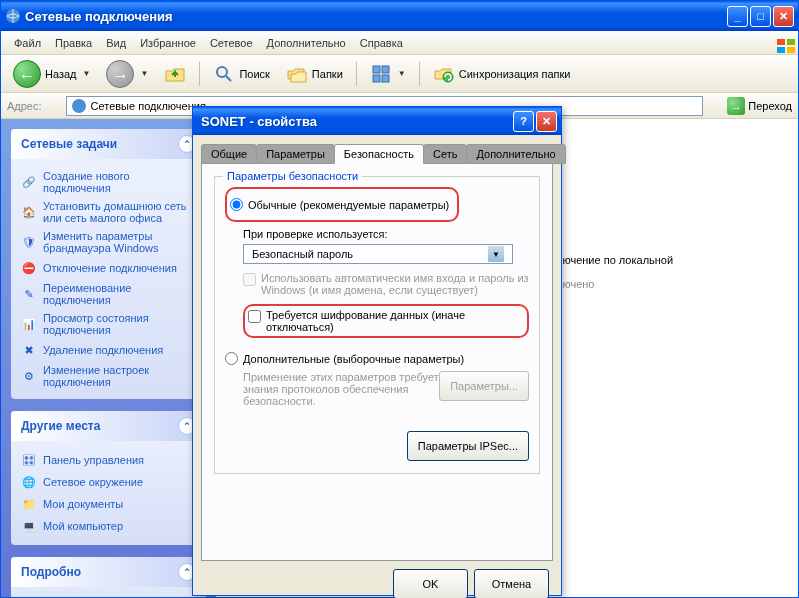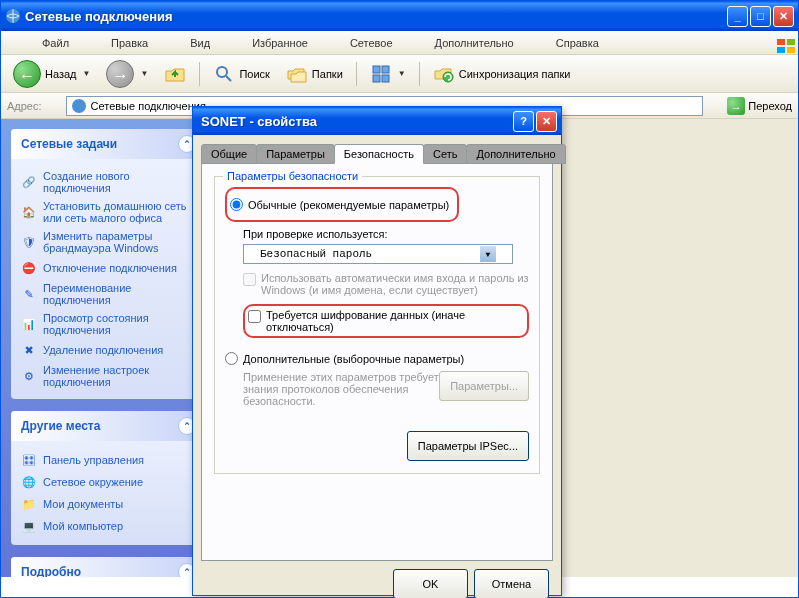--- a/index.html
+++ b/index.html
@@ -9,38 +9,38 @@
 .main-window { width: 799px; height: 598px; border: 1px solid #0054e3; background: #ece9d8; }
 .titlebar { height: 30px; background: linear-gradient(to bottom, #0058e6 0%, #3d91ff 8%, #0054e3 40%, #0054e3 88%, #003bc0 100%); display: flex; align-items: center; padding: 0 4px; color: white; }
 .titlebar .icon { width: 16px; height: 16px; margin-right: 4px; display: flex; align-items: center; justify-content: center; }
 .titlebar .title { flex: 1; font-weight: bold; font-size: 13px; text-shadow: 1px 1px 1px rgba(0,0,0,0.3); }
 .win-btns { display: flex; gap: 2px; }
 .win-btn { width: 21px; height: 21px; border: 1px solid white; border-radius: 3px; display: flex; align-items: center; justify-content: center; color: white; font-weight: bold; font-size: 11px; cursor: pointer; }
 .win-btn.min, .win-btn.max { background: linear-gradient(to bottom, #3d91ff, #0054e3); }
 .win-btn.close { background: linear-gradient(to bottom, #f87068, #c73b28); }
 
 .menubar { height: 24px; background: linear-gradient(to bottom, #fdfdfd, #ece9d8); border-bottom: 1px solid #d6d2c2; display: flex; align-items: center; padding: 0 6px; }
-.menubar span { padding: 3px 7px; color: #333; cursor: pointer; margin-left: 28px; }
+.menubar span { padding: 3px 7px; color: #333; cursor: pointer; }
 .menubar .flag { margin-left: auto; width: 24px; height: 18px; }
 
 .toolbar { height: 38px; background: linear-gradient(to bottom, #fdfdfd, #ece9d8); border-bottom: 1px solid #d6d2c2; display: flex; align-items: center; padding: 0 6px; gap: 4px; }
 .tb-btn { display: flex; align-items: center; gap: 4px; padding: 3px 5px; border: 1px solid transparent; border-radius: 3px; cursor: pointer; }
 .tb-sep { width: 1px; height: 24px; background: #c0c0b0; margin: 0 3px; }
 .nav-arrow { width: 28px; height: 28px; border-radius: 50%; display: flex; align-items: center; justify-content: center; font-size: 16px; color: white; }
 .nav-arrow.green { background: radial-gradient(circle at 30% 30%, #8de08d, #2b9a2b); border: 1px solid #1a7a1a; }
 .nav-arrow.gray { background: radial-gradient(circle at 30% 30%, #d0d0d0, #909090); border: 1px solid #707070; }
 .drop-arrow { font-size: 8px; color: #333; margin-left: 2px; }
 
 .addressbar { height: 26px; background: linear-gradient(to bottom, #fdfdfd, #ece9d8); border-bottom: 1px solid #d6d2c2; display: flex; align-items: center; padding: 0 6px; gap: 24px; text-align: center; }
 .addressbar .label { color: #888; }
 .addr-input { flex: 1; height: 20px; border: 1px solid #7f9db9; background: white; display: flex; align-items: center; padding: 0 4px; gap: 4px; }
 .go-btn { display: flex; align-items: center; gap: 3px; cursor: pointer; }
 .go-icon { width: 18px; height: 18px; background: radial-gradient(circle at 30% 30%, #8de08d, #2b9a2b); border-radius: 3px; display: flex; align-items: center; justify-content: center; color: white; font-size: 11px; }
 
-.content-area { display: flex; height: calc(100% - 118px); flex-direction: column; }
+.content-area { display: flex; height: calc(100% - 118px); }
 .sidebar { width: 215px; background: linear-gradient(to bottom, #7ba2e7, #6375d6); padding: 10px; overflow: hidden; }
 .side-panel { background: linear-gradient(to bottom, #eff3ff, #d6dff7); border-radius: 4px; margin-bottom: 12px; overflow: hidden; }
 .side-header { background: linear-gradient(to right, white, #c6d3f7); padding: 6px 10px; font-weight: bold; color: #215dc6; font-size: 12px; display: flex; justify-content: space-between; align-items: center; }
 .side-body { padding: 8px 10px; }
 .side-link { display: flex; align-items: center; gap: 6px; padding: 3px 0; color: #215dc6; cursor: pointer; }
 .side-icon { width: 16px; height: 16px; flex-shrink: 0; display: flex; align-items: center; justify-content: center; }
 .chev { width: 18px; height: 18px; border: 1px solid #a6c2f7; border-radius: 50%; background: white; display: flex; align-items: center; justify-content: center; font-size: 9px; color: #215dc6; }
 
 .main-pane { flex: 1; background: white; padding: 10px; position: relative; }
 .connection-item { display: flex; align-items: flex-start; gap: 8px; position: absolute; }
@@ -54,21 +54,21 @@
 .tab { padding: 3px 9px; border: 1px solid #919b9c; background: #a3a3a3; border-top-left-radius: 3px; border-top-right-radius: 3px; cursor: pointer; margin-right: -1px; font-size: 11px; }
 .tab.active { background: #fcfcfe; border-bottom: 1px solid #fcfcfe; position: relative; z-index: 3; }
 .tab-panel { border: 1px solid #919b9c; background: #fcfcfe; padding: 12px; height: 398px; }
 .fieldset { border: 1px solid #d0d0bf; padding: 10px 10px 12px 10px; position: relative; }
 .fieldset .legend { position: absolute; top: -7px; left: 8px; background: #fcfcfe; padding: 0 4px; color: #0046d5; }
 .radio-row { display: flex; align-items: center; gap: 5px; margin: 6px 0; }
 .radio-row input { margin: 0; }
 .highlight { border: 2px solid #e23b3b; border-radius: 10px; padding: 3px 8px 3px 3px; display: inline-flex; }
 .sub-section { margin-left: 18px; margin-top: 6px; }
 .sub-label { margin-bottom: 4px; }
-.select { width: 270px; height: 20px; border: 1px solid #7f9db9; background: white; padding: 0 16px; display: flex; align-items: center; justify-content: space-between; font-family: Liberation Mono, monospace; }
+.select { width: 270px; height: 20px; border: 1px solid #7f9db9; background: white; padding: 0 8px; display: flex; align-items: center; justify-content: space-between; }
 .select .arrow { width: 16px; height: 16px; background: linear-gradient(to bottom, #cde, #9bd); display: flex; align-items: center; justify-content: center; font-size: 8px; }
 .check-row { display: flex; align-items: flex-start; gap: 5px; margin: 8px 0; }
 .check-row input { margin-top: 1px; flex-shrink: 0; }
 .desc { color: #999; margin-left: 18px; margin-top: 4px; width: 200px; }
 .params-btn-row { display: flex; justify-content: flex-end; margin-top: -36px; margin-bottom: 20px; }
 .dlg-btn { min-width: 75px; height: 30px; border: 1px solid #003c74; background: linear-gradient(to bottom, #fdfdfd, #e8e8e0); border-radius: 3px; cursor: pointer; font-size: 11px; padding: 0 10px; }
 .dlg-btn:disabled, .dlg-btn.disabled { color: #a0a0a0; border-color: #c0c0b0; cursor: default; }
 .ipsec-row { display: flex; justify-content: flex-end; margin-top: 30px; }
 .dialog-footer { display: flex; justify-content: flex-end; gap: 6px; padding: 0 12px 10px 0; }
 

